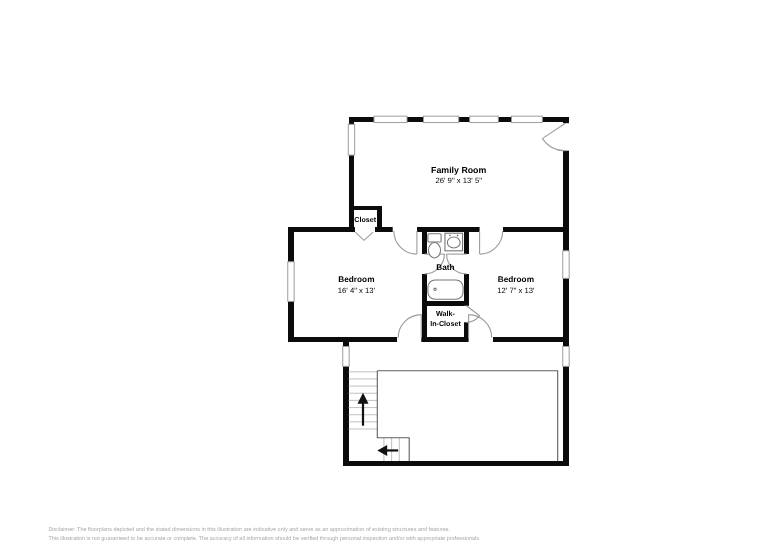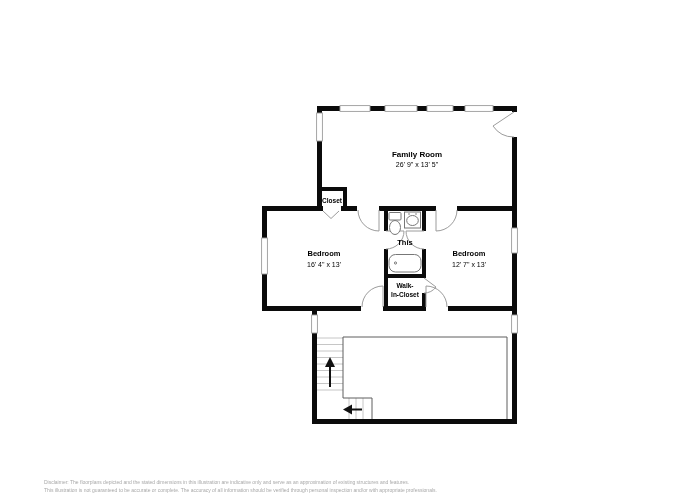--- a/index.html
+++ b/index.html
@@ -163,21 +163,21 @@
   <div class="room-label small" style="left:272px;top:197px;width:40px;">
     <span class="room-name">Closet</span>
   </div>
 
   <div class="room-label" style="left:234px;top:249px;width:100px;">
     <span class="room-name">Bedroom</span>
     <span class="room-dims">16' 4" x 13'</span>
   </div>
 
   <div class="room-label" style="left:335px;top:238px;width:60px;">
-    <span class="room-name">This</span>
+    <span class="room-name">Bath</span>
   </div>
 
   <div class="room-label small" style="left:335px;top:282px;width:60px;">
     <span class="room-name">Walk-</span>
     <span class="room-name">In-Closet</span>
   </div>
 
   <div class="room-label" style="left:379px;top:249px;width:100px;">
     <span class="room-name">Bedroom</span>
     <span class="room-dims">12' 7" x 13'</span>

